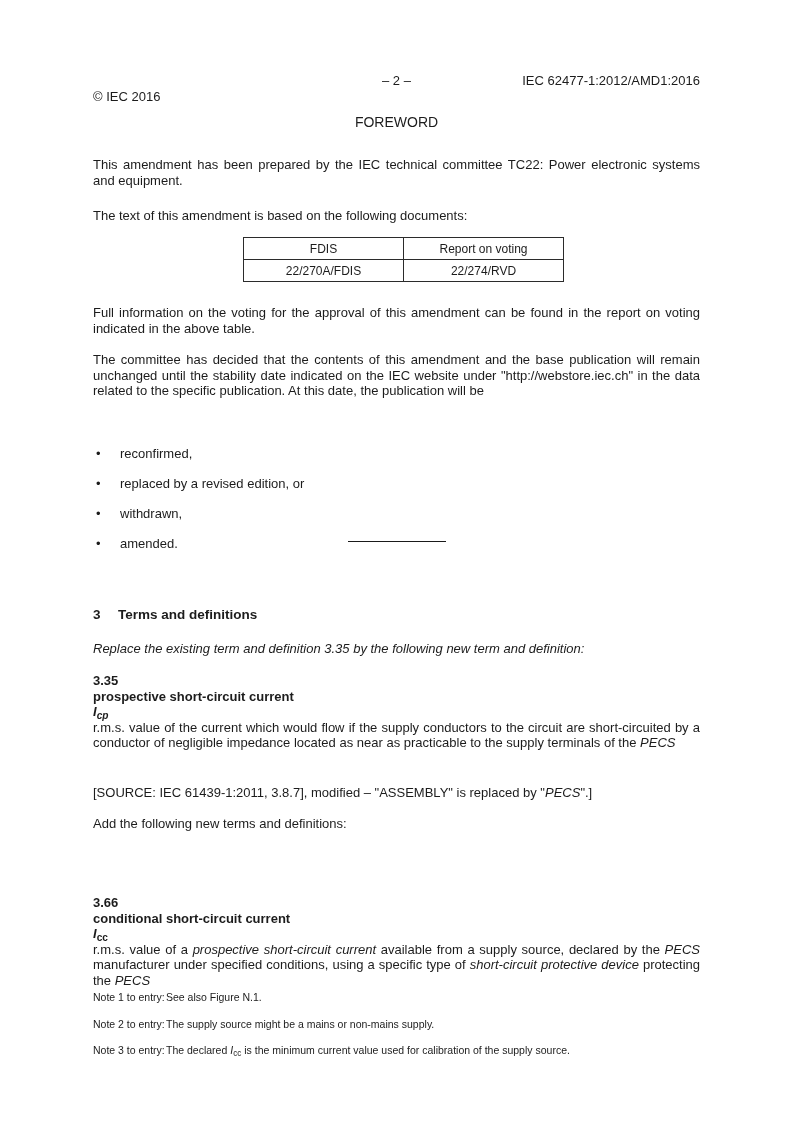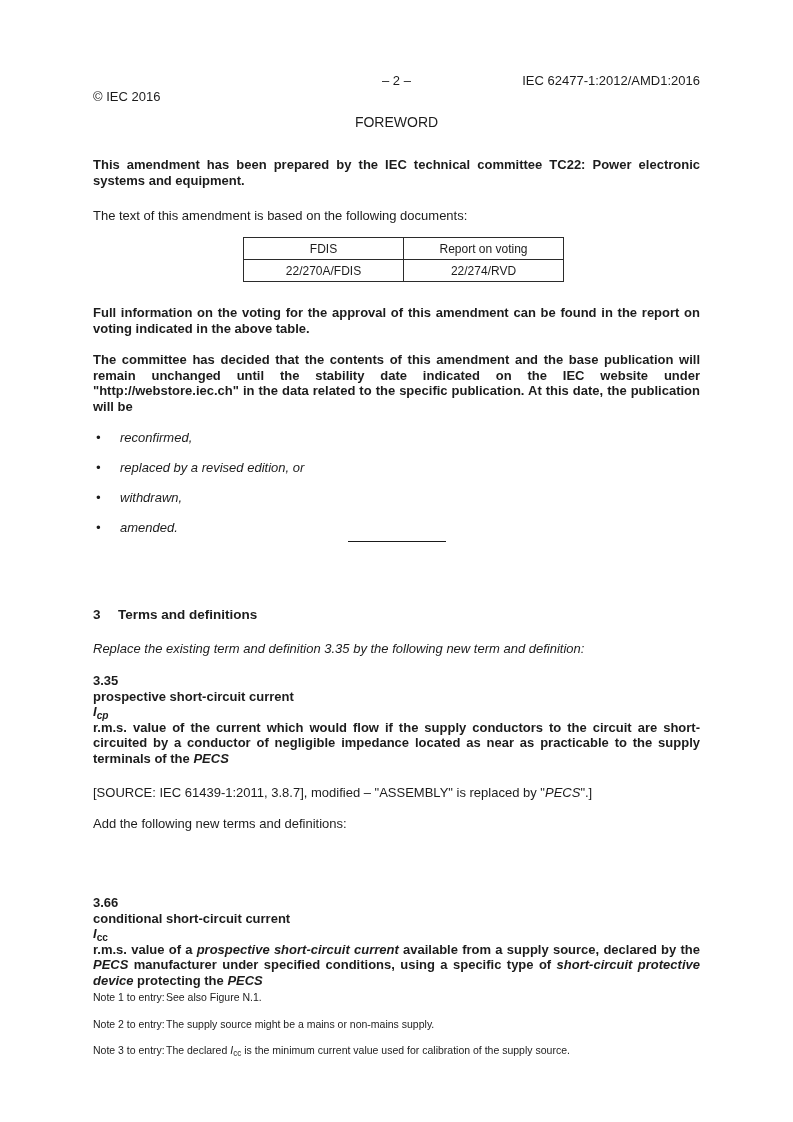--- a/index.html
+++ b/index.html
@@ -2,21 +2,21 @@
 <html><head>
 <meta charset="utf-8">
 <style>
   html,body{margin:0;padding:0;}
   body{
     width:793px;height:1122px;background:#ffffff;overflow:hidden;
     font-family:"Liberation Sans","DejaVu Sans",sans-serif;color:#1c1c1c;
   }
   .page{position:relative;width:793px;height:1122px;background:#ffffff;}
   .blk{position:absolute;left:93px;width:607px;font-size:13px;line-height:15.5px;}
-  .just{text-align:justify;font-weight:bold;}
+  .just{text-align:justify;}
   .it{font-style:italic;}
   .bd{font-weight:bold;}
 
   
   .hdr{top:73px;}
   .hdr-line1{position:relative;height:16px;}
   .hdr-pgnum{position:absolute;left:0;right:0;text-align:center;}
   .hdr-ref{position:absolute;right:0;top:0;}
   .hdr-line2{}
 
@@ -27,21 +27,21 @@
   .p2{top:208px;}
 
   
   .vote-table{position:absolute;top:237px;left:243px;border-collapse:collapse;font-size:12px;color:#1c1c1c;}
   .vote-table td{border:1px solid #2b2b2b;width:151px;height:21px;text-align:center;vertical-align:middle;padding:0 4px;}
 
   .p3{top:305px;}
   .p4{top:352px;}
 
   
-  .bullets{top:430px;font-style:italic;}
+  .bullets{top:446px;}
   .bullets ul{margin:0;padding:0;list-style:none;}
   .bullets li{position:relative;padding-left:27px;margin-bottom:14.5px;}
   .bullets li::before{content:"•";position:absolute;left:3px;top:0;}
 
   .rule{position:absolute;top:541px;left:348px;width:98px;border-top:1.5px solid #1a1a1a;}
 
   
   .sec-h{top:607px;font-weight:bold;font-size:13.5px;}
   .sec-h .secnum{display:inline-block;min-width:25px;}
   .instr1{top:641px;font-style:italic;}

